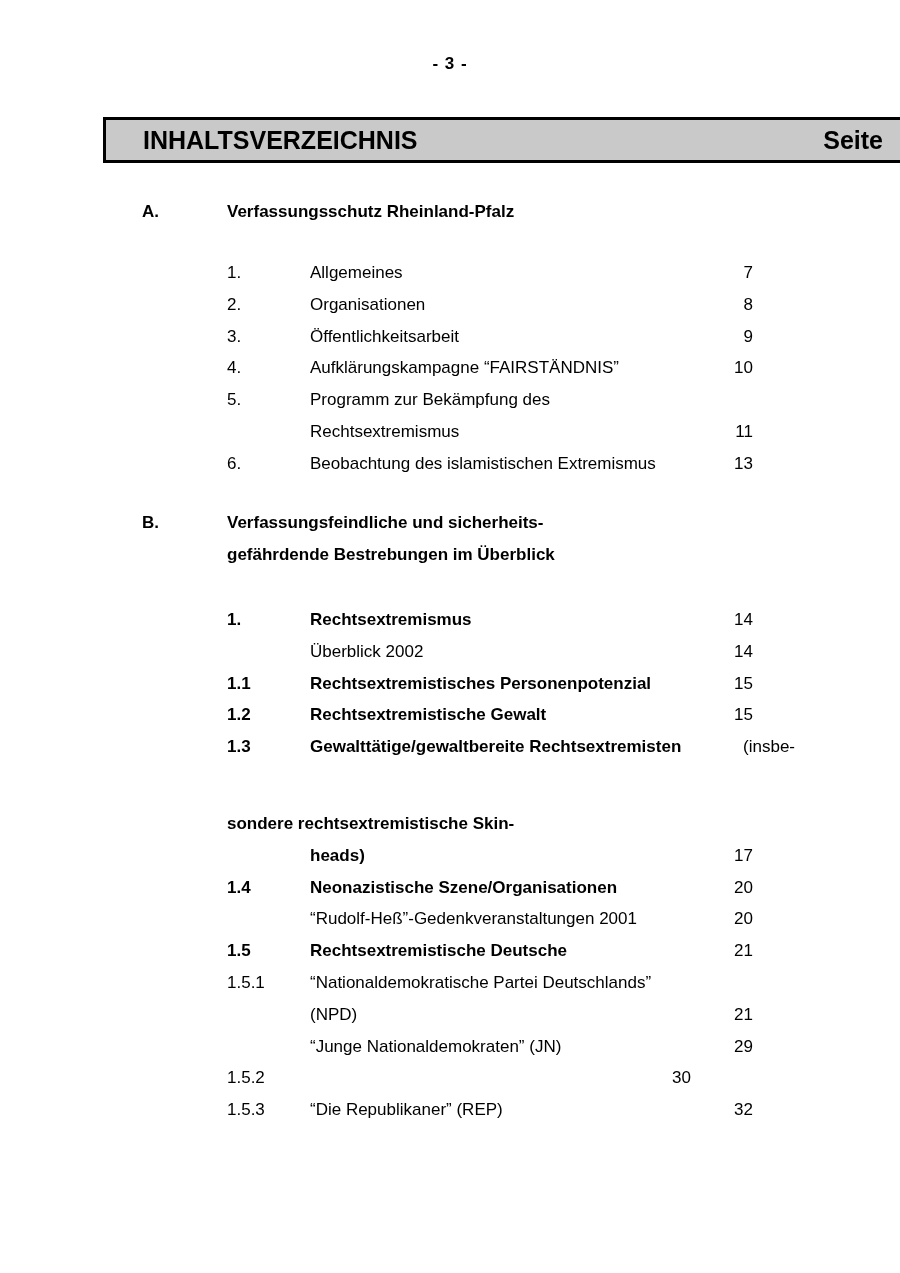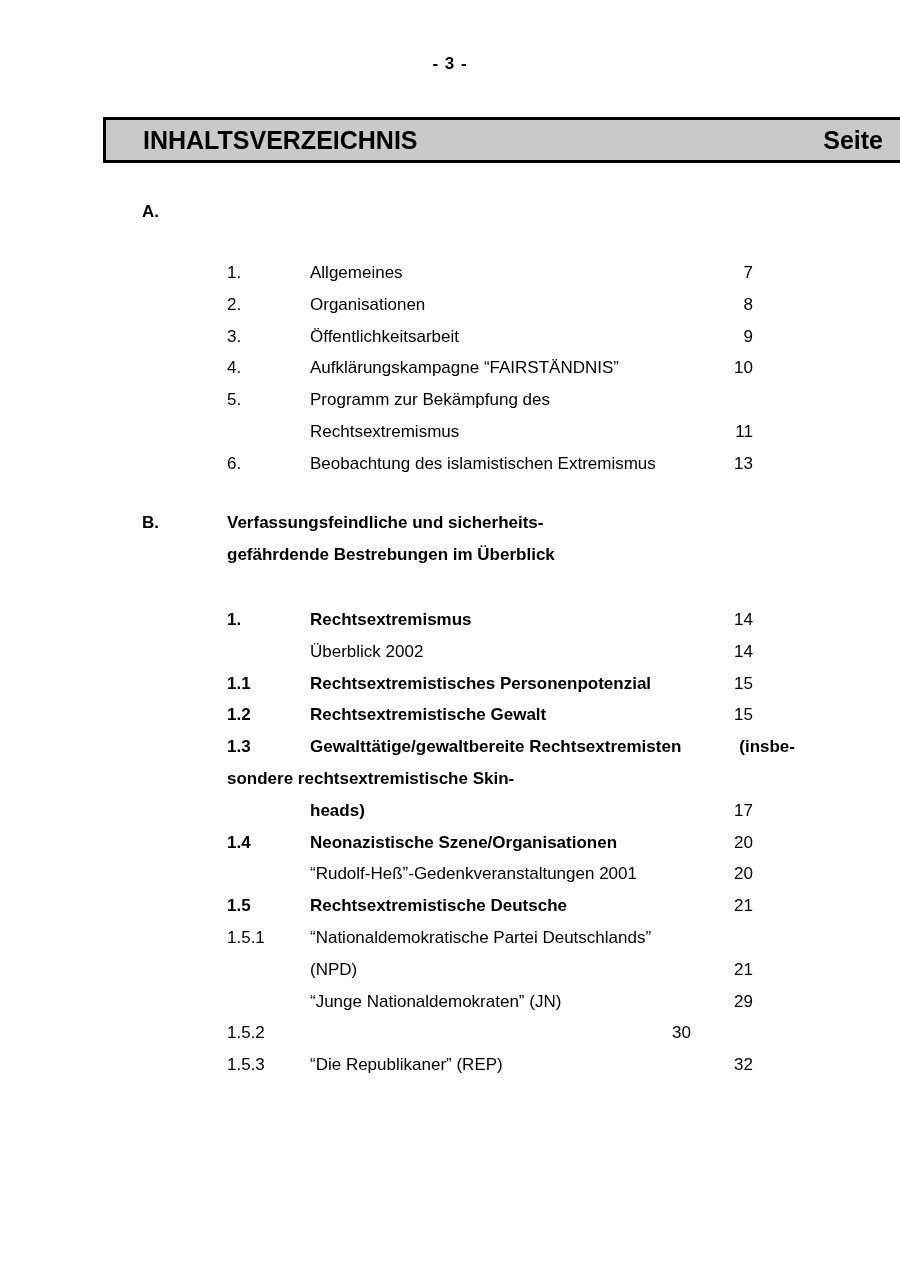--- a/index.html
+++ b/index.html
@@ -57,46 +57,48 @@
     grid-template-columns: 85px 83px 1fr 62px;
   }
   .row .c4 { text-align: right; }
   .row-heading {
     display: grid;
     grid-template-columns: 85px 1fr;
   }
   .row-span {
     display: grid;
     grid-template-columns: 85px 1fr;
+    margin-top: 45px;
   }
   .b { font-weight: bold; }
   .rel { position: relative; }
   .insbe {
     position: absolute;
     right: -42px;
     top: 0;
-    font-weight: bold;
+    font-weight: normal;
     white-space: nowrap;
   }
 </style>
 </head>
 <body>
 
 <div class="page">
 
   <div class="pageno">- 3 -</div>
 
   <div class="header-box">
     <span>INHALTSVERZEICHNIS</span>
     <span>Seite</span>
   </div>
 
   <div class="toc-block" id="block-a-heading">
     <div class="row-heading b">
       <span>A.</span>
+      <span>Verfassungsschutz Rheinland-Pfalz</span>
     </div>
   </div>
 
   <div class="toc-block" id="block-a-items">
     <div class="row">
       <span></span>
       <span>1.</span>
       <span>Allgemeines</span>
       <span class="c4">7</span>
     </div>

